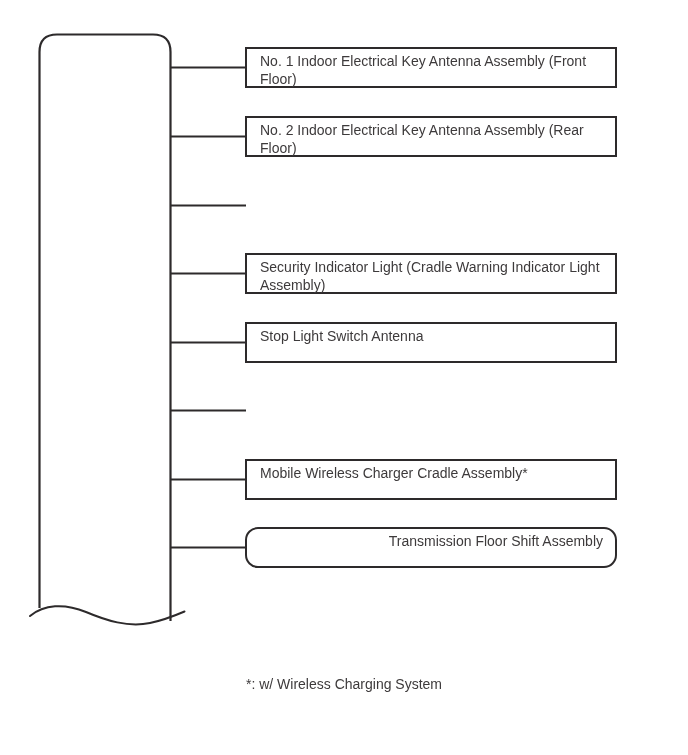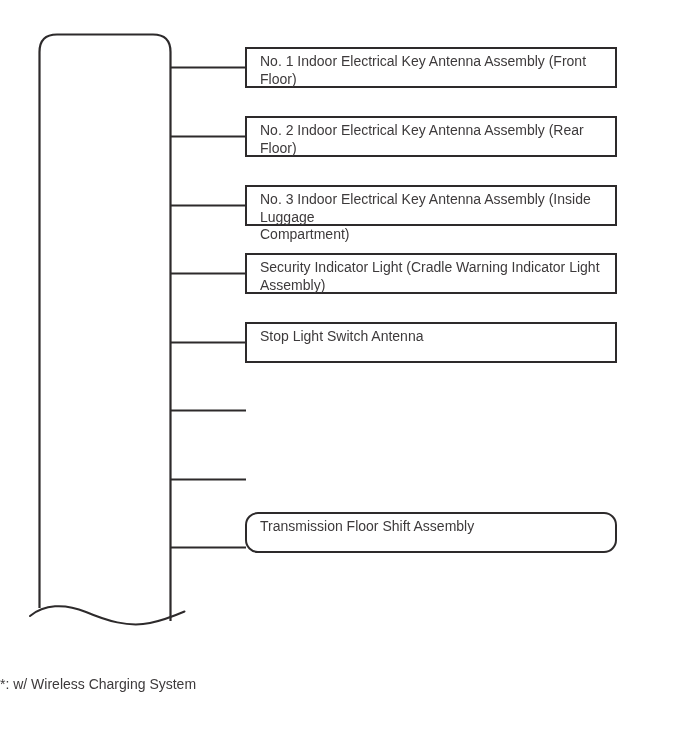--- a/index.html
+++ b/index.html
@@ -66,27 +66,27 @@
     color: var(--text);
     white-space: pre-line;
   }
   .b1 { top: 47px; }
   .b2 { top: 116px; }
   .b3 { top: 185px; }
   .b4 { top: 253px; }
   .b5 { top: 322px; }
   .b6 { top: 390px; }
   .b7 { top: 459px; }
-  .b8 { top: 512px; border-radius: 13px; }
+  .b8 { top: 527px; border-radius: 13px; text-align: right; }
   .footnote {
     position: absolute;
     left: 0;
     right: 0;
     top: 676px;
-    text-align: left;
+    text-align: center;
     font-size: 14px;
     color: var(--text);
   }
 </style>
 </head>
 <body>
 
 <div class="stage">
 
   <svg class="wires" viewBox="0 0 688 755" aria-hidden="true">
@@ -103,26 +103,25 @@
     <line class="conn" x1="170" y1="410.5" x2="246" y2="410.5"></line>
     <line class="conn" x1="170" y1="479.5" x2="246" y2="479.5"></line>
     <line class="conn" x1="170" y1="547.5" x2="246" y2="547.5"></line>
   </svg>
 
 
   <div class="comp b1">No. 1 Indoor Electrical Key Antenna Assembly (Front Floor)</div>
 
   <div class="comp b2">No. 2 Indoor Electrical Key Antenna Assembly (Rear Floor)</div>
 
-  <div class="comp b3">No. 3 Indoor Electrical Key Antenna Assembly (Inside Luggage
-Compartment)</div>
 
   <div class="comp b4">Security Indicator Light (Cradle Warning Indicator Light Assembly)</div>
 
   <div class="comp b5">Stop Light Switch Antenna</div>
 
 
+  <div class="comp b7">Mobile Wireless Charger Cradle Assembly*</div>
 
   <div class="comp b8">Transmission Floor Shift Assembly</div>
 
   <div class="footnote">*: w/ Wireless Charging System</div>
 
 </div>
 
 </body></html>

